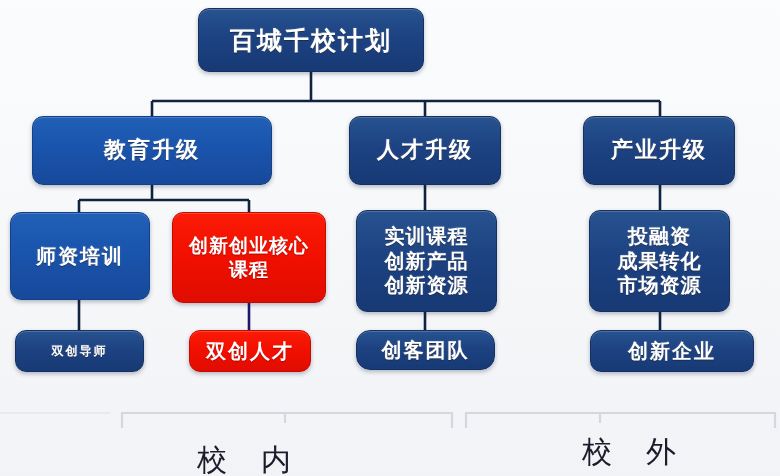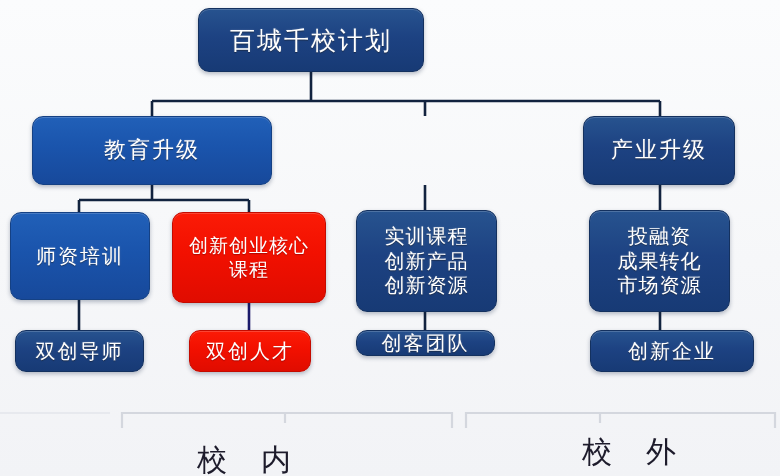--- a/index.html
+++ b/index.html
@@ -29,21 +29,21 @@
     position: absolute;
     box-sizing: border-box;
     display: flex;
     align-items: center;
     justify-content: center;
     text-align: center;
     border-radius: 11px;
     color: #ffffff;
     letter-spacing: 2px;
     line-height: 1.22;
-    font-weight: 400;
+    font-weight: 700;
     text-shadow: 0 1px 1px rgba(0,0,0,0.45), 0 0 2px rgba(255,255,255,0.25);
     box-shadow: 0 2px 4px rgba(20,35,70,0.30), inset 0 1px 0 rgba(255,255,255,0.18);
     z-index: 3;
   }
   .navy {
     background: linear-gradient(180deg, #27538f 0%, #1d4282 45%, #173a75 100%);
     border: 1px solid #14315f;
   }
   .blue {
     background: linear-gradient(180deg, #2160b8 0%, #1a54ac 45%, #17499b 100%);
@@ -98,41 +98,42 @@
 
     <path d="M122,413 L122,427 M122,413 L285,413 L285,422 M285,413 L452,413 L452,427" stroke="#d4d7de" stroke-width="2.2" fill="none" stroke-linecap="square"></path>
     <path d="M466,413 L466,427 M466,413 L600,413 L600,422 M600,413 L775,413 L775,427" stroke="#d4d7de" stroke-width="2.2" fill="none" stroke-linecap="square"></path>
     <path d="M0,413 L110,413" stroke="#e7e9ee" stroke-width="2" fill="none"></path>
   </svg>
 
   <div class="node navy" style="left:198px; top:8px; width:226px; height:64px; font-size:25px;">百城千校计划</div>
 
   <div class="node blue" style="left:32px; top:116px; width:240px; height:69px; font-size:22px;">教育升级</div>
 
+  <div class="node navy" style="left:349px; top:116px; width:152px; height:69px; font-size:22px;">人才升级</div>
 
   <div class="node navy" style="left:583px; top:116px; width:152px; height:69px; font-size:22px;">产业升级</div>
 
   <div class="node blue" style="left:10px; top:212px; width:140px; height:88px; font-size:20px;">师资培训</div>
 
   <div class="node red multiline" style="left:172px; top:212px; width:154px; height:91px; font-size:19px; letter-spacing:1px;text-align:center;">创新创业核心
 课程</div>
 
   <div class="node navy multiline" style="left:356px; top:210px; width:141px; height:102px; font-size:20px; letter-spacing:1px;">实训课程
 创新产品
 创新资源</div>
 
   <div class="node navy multiline" style="left:589px; top:210px; width:141px; height:102px; font-size:20px; letter-spacing:1px;">投融资
 成果转化
 市场资源</div>
 
-  <div class="node navy" style="left:15px; top:330px; width:129px; height:42px; font-size:20px;">双创导师</div>
+  <div class="node navy" style="left:15px; top:330px; width:129px; height:42px; font-size:12px;">双创导师</div>
 
   <div class="node red" style="left:189px; top:330px; width:122px; height:42px; font-size:20px;">双创人才</div>
 
-  <div class="node navy" style="left:356px; top:330px; width:139px; height:26px; font-size:20px;">创客团队</div>
+  <div class="node navy" style="left:356px; top:330px; width:139px; height:40px; font-size:20px;border-radius:14px;">创客团队</div>
 
   <div class="node navy" style="left:590px; top:330px; width:164px; height:42px; font-size:20px;">创新企业</div>
 
   <div class="axis-label" style="left:163px; top:440px;text-align:center;">校内</div>
 
   <div class="axis-label" style="left:548px; top:432px;">校外</div>
 
 </div>
 
 </body></html>

